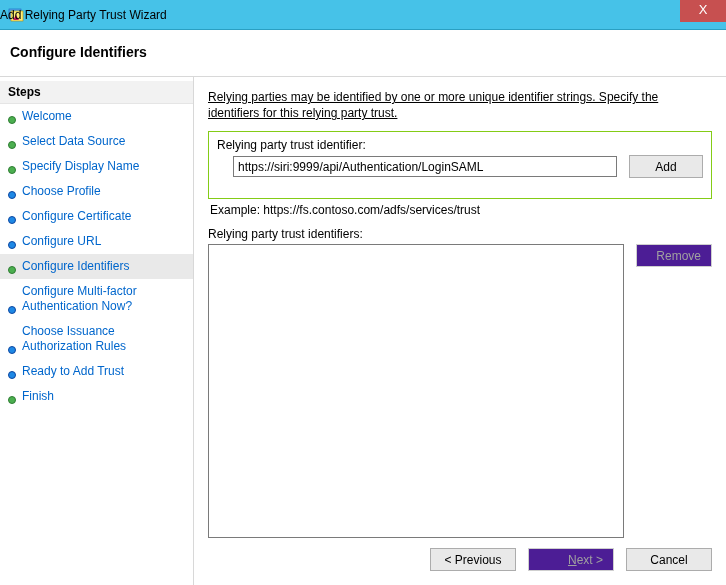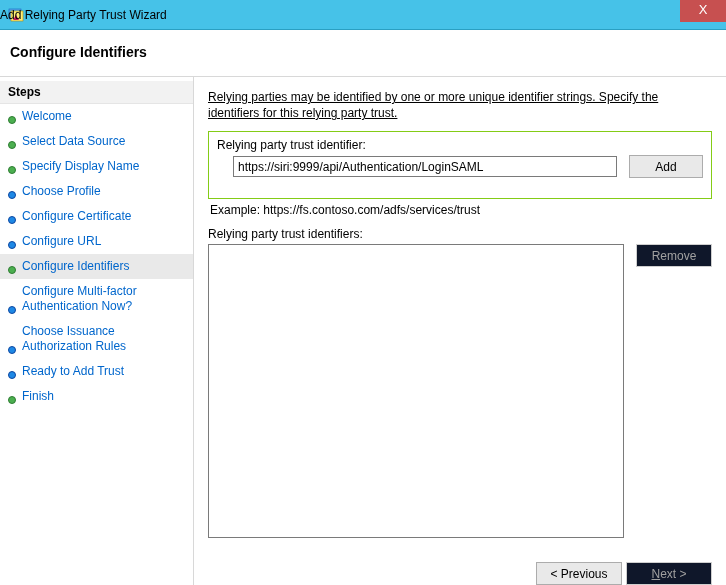--- a/index.html
+++ b/index.html
@@ -126,38 +126,39 @@
     background: #e9e9e9;
     border: 1px solid #acacac;
     font-family: inherit;
     font-size: 12px;
     cursor: default;
     padding: 0 10px;
   }
   .btn:disabled {
     color: #a0a0a0;
     border-color: #cfcfcf;
-    background: #0f172a;
+    background: #4c1d95;
+    text-align: right;
   }
   .example {
     margin: 4px 0 10px 2px;
   }
   .list-row { display: flex; gap: 12px; align-items: flex-start; }
   .listbox {
     flex: 1;
     height: 294px;
     border: 1px solid #7a7a7a;
     background: #fff;
   }
   .side-buttons { width: 76px; display: flex; flex-direction: column; gap: 6px; }
   .footer {
     position: absolute;
-    bottom: 6px; right: 14px;
-    display: flex;
-    gap: 4px;
+    bottom: 20px; right: 14px;
+    display: flex;
+    gap: 12px;
   }
   .footer .btn { min-width: 86px; }
   .underline-n { text-decoration: underline; }
 </style>
 </head>
 <body>
 
 <div class="titlebar">
   <span class="icon">
     <svg width="16" height="16" viewBox="0 0 16 16">
@@ -242,15 +243,16 @@
     <div class="list-row">
       <div class="listbox"></div>
       <div class="side-buttons">
         <button class="btn" disabled="">Remove</button>
       </div>
     </div>
 
     <div class="footer">
       <button class="btn">&lt; Previous</button>
       <button class="btn" disabled=""><span class="underline-n">N</span><span>ext &gt;</span></button>
+      <button class="btn">Cancel</button>
     </div>
   </div>
 </div>
 
 </body></html>

